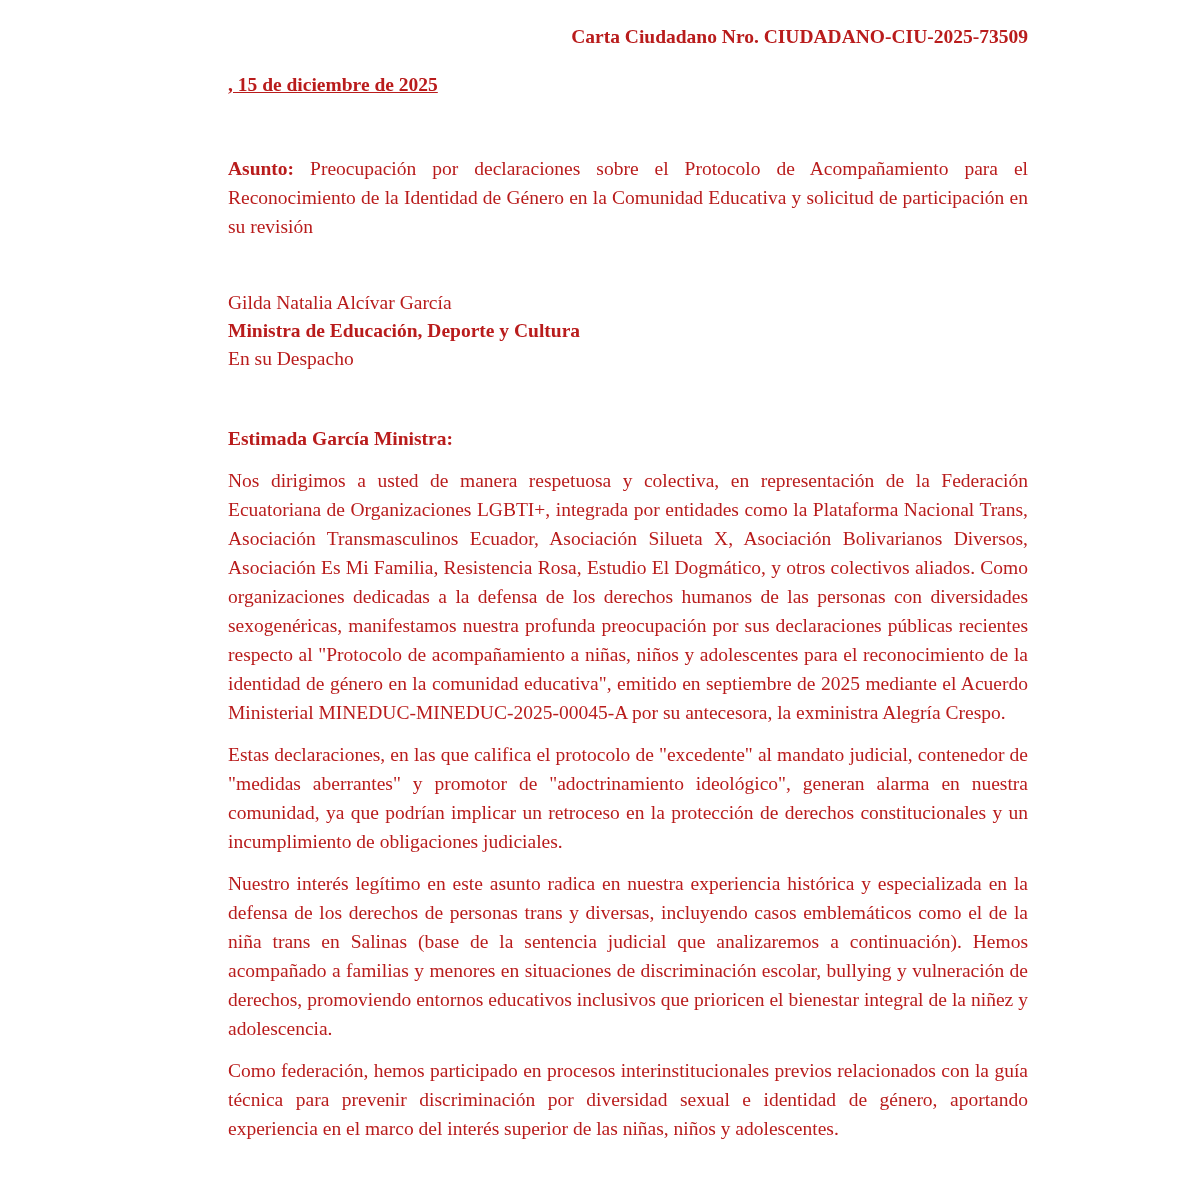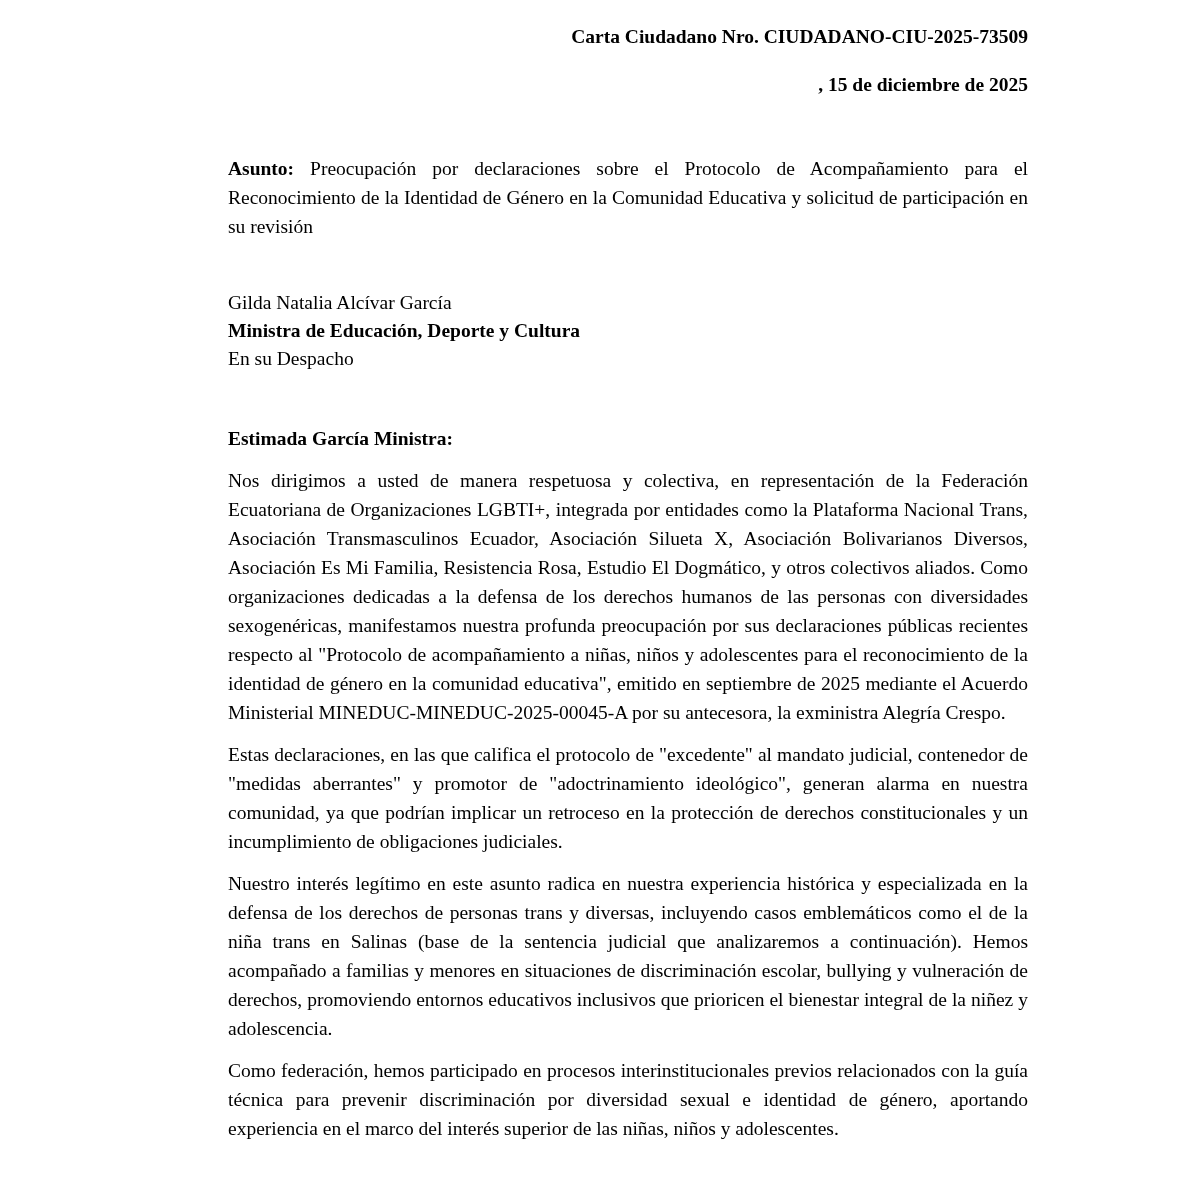--- a/index.html
+++ b/index.html
@@ -11,36 +11,37 @@
     height: 1200px;
     background: #ffffff;
     overflow: hidden;
   }
   .page {
     box-sizing: border-box;
     width: 1200px;
     height: 1200px;
     overflow: hidden;
     background: #ffffff;
-    color: #000000;
+    color: #b91c1c;
     padding: 22px 172px 0 228px;
     font-family: "Liberation Serif", "DejaVu Serif", serif;
     font-size: 19.5px;
     line-height: 29px;
   }
   .b { font-weight: bold; }
   .ref-line {
     font-weight: bold;
     text-align: right;
     margin: 0;
   }
   .date-line {
     font-weight: bold;
-    text-align: right;
+    text-align: left;
     margin: 19px 0 0 0;
+    text-decoration: underline;
   }
   .subject {
     margin: 55px 0 12px 0;
     text-align: justify;
   }
   .recipient {
     margin: 48px 0 0 0;
     line-height: 28px;
   }
   .salutation {

